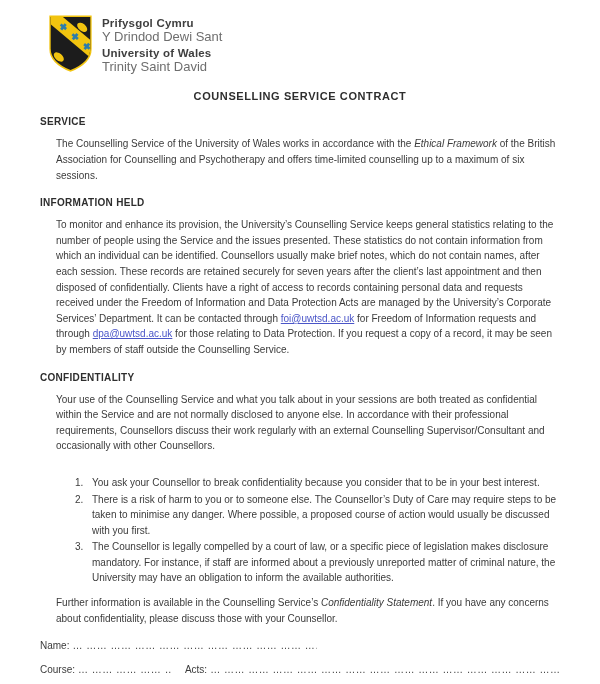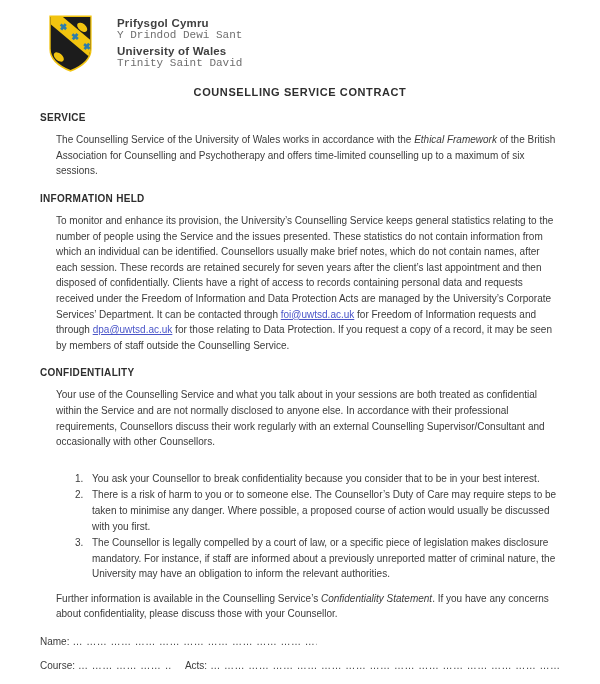--- a/index.html
+++ b/index.html
@@ -7,25 +7,25 @@
   body {
     width: 600px; height: 684px;
     font-family: "Liberation Sans", sans-serif;
     color: #3b3b3b;
     position: relative;
     overflow: hidden;
   }
   .page { padding: 15px 40px 0 40px; }
 
   
-  .logo-row { display: flex; align-items: flex-start; gap: 24px; margin-left: 8px; }
+  .logo-row { display: flex; align-items: flex-start; gap: 9px; margin-left: 8px; }
   .shield { width: 45px; height: 57px; flex: 0 0 auto; }
   .logo-text { padding-top: 2px; line-height: 1.05; }
   .logo-line-bold { font-size: 11.5px; font-weight: bold; color: #3f3f3f; letter-spacing: 0.2px; }
-  .logo-line-small { font-size: 11px; color: #6e6e6e; margin: 1px 0 3px 0; font-family: Liberation Mono, monospace; }
+  .logo-line-small { font-size: 13px; color: #6e6e6e; margin: 1px 0 3px 0; }
 
   
   .doc-title {
     text-align: center; font-weight: bold; font-size: 11px; color: #2e2e2e;
     letter-spacing: 0.6px; margin-top: 14px;
   }
   .section-heading {
     font-weight: bold; font-size: 10px; color: #2e2e2e;
     letter-spacing: 0.3px; margin-top: 14px;
   }
@@ -110,21 +110,21 @@
 
   <div class="section-heading">INFORMATION HELD</div>
   <p class="body-text"><span>To monitor and enhance its provision, the University’s Counselling Service keeps general statistics relating to the number of people using the Service and the issues presented. These statistics do not contain information from which an individual can be identified. Counsellors usually make brief notes, which do not contain names, after each session. These records are retained securely for seven years after the client’s last appointment and then disposed of confidentially. Clients have a right of access to records containing personal data and requests received under the Freedom of Information and Data Protection Acts are managed by the University’s Corporate Services’ Department. It can be contacted through </span><a class="doc-link">foi@uwtsd.ac.uk</a><span> for Freedom of Information requests and through </span><a class="doc-link">dpa@uwtsd.ac.uk</a><span> for those relating to Data Protection. If you request a copy of a record, it may be seen by members of staff outside the Counselling Service.</span></p>
 
   <div class="section-heading">CONFIDENTIALITY</div>
   <p class="body-text">Your use of the Counselling Service and what you talk about in your sessions are both treated as confidential within the Service and are not normally disclosed to anyone else. In accordance with their professional requirements, Counsellors discuss their work regularly with an external Counselling Supervisor/Consultant and occasionally with other Counsellors.</p>
 
   <ol class="cond-list">
     <li>You ask your Counsellor to break confidentiality because you consider that to be in your best interest.</li>
     <li>There is a risk of harm to you or to someone else. The Counsellor’s Duty of Care may require steps to be taken to minimise any danger. Where possible, a proposed course of action would usually be discussed with you first.</li>
-    <li>The Counsellor is legally compelled by a court of law, or a specific piece of legislation makes disclosure mandatory. For instance, if staff are informed about a previously unreported matter of criminal nature, the University may have an obligation to inform the relevant authorities.</li>
+    <li>The Counsellor is legally compelled by a court of law, or a specific piece of legislation makes disclosure mandatory. For instance, if staff are informed about a previously unreported matter of criminal nature, the University may have an obligation to inform the available authorities.</li>
   </ol>
 
   <p class="body-text"><span>Further information is available in the Counselling Service’s </span><span class="em">Confidentiality Statement</span><span>. If you have any concerns about confidentiality, please discuss those with your Counsellor.</span></p>
 
   <div class="form-area">
 
     <div class="form-row">
       <span class="form-label">Name:</span>
       <span class="leader w245">… …… …… …… …… …… …… …… …… …… …… …… …… …… …… …… …… …… …… …… …… …… …… …… …… …… …… …… …… …… …… …… …… …… ……</span>
     </div>

